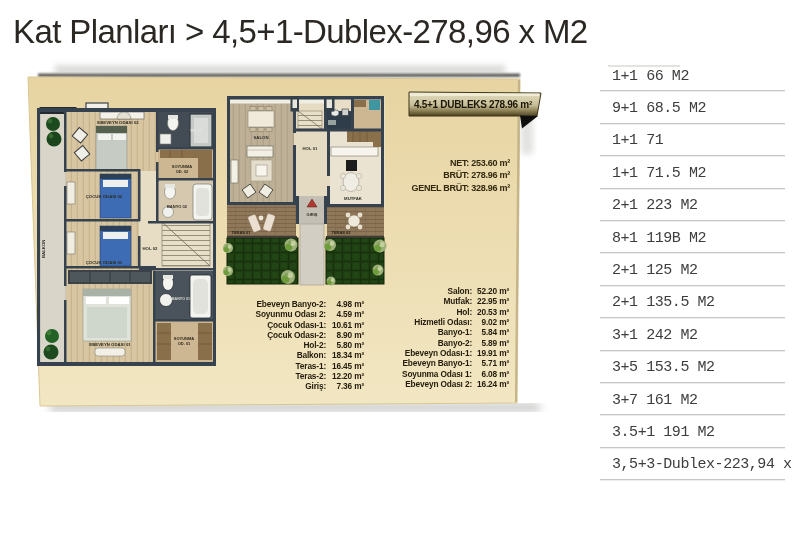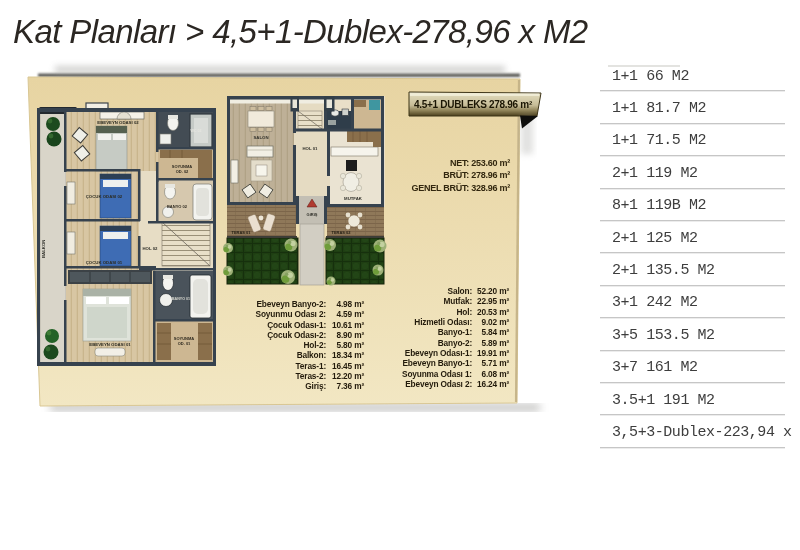--- a/index.html
+++ b/index.html
@@ -1,17 +1,17 @@
 <!DOCTYPE html>
 <html><head>
 <meta charset="utf-8">
 <style>
   html,body{margin:0;padding:0;background:#ffffff;width:800px;height:550px;overflow:hidden;}
   body{font-family:"Liberation Sans", sans-serif;position:relative;}
-  .title{position:absolute;left:13px;top:14.5px;font-size:33px;line-height:1;color:#2b2723;letter-spacing:-0.6px;white-space:nowrap;font-style:italic;}
+  .title{position:absolute;left:13px;top:14.5px;font-size:33px;line-height:1;color:#2b2723;letter-spacing:-0.6px;white-space:nowrap;}
   .menu{position:absolute;left:600px;top:59px;width:185px;filter:blur(0.25px);font-family:Liberation Mono, monospace;}
   .mi{height:32.4px;box-sizing:border-box;border-bottom:1px solid #c6c6c6;box-shadow:0 1px 0 #ececec;font-size:15px;letter-spacing:-0.45px;color:#3d3d3d;padding-left:12px;padding-top:3px;display:flex;align-items:center;white-space:nowrap;}
 </style>
 </head>
 <body>
 
 <div class="title">Kat Planları &gt; 4,5+1-Dublex-278,96 x M2</div>
 
 <svg width="800" height="550" viewBox="0 0 800 550" style="position:absolute;left:0;top:0;filter:blur(0.35px)">
 <defs>
@@ -717,26 +717,27 @@
     </g>
 
 </svg>
 
 <div style="position:absolute;left:608px;top:65px;width:72px;height:2px;background:#e3e3e0;"></div>
 
 <div class="menu">
 
   <div class="mi">1+1 66 M2</div>
 
-  <div class="mi">1+1 81.7 M2</div>
-
+  <div class="mi">9+1 68.5 M2</div>
+
+  <div class="mi">1+1 71</div>
 
   <div class="mi">1+1 71.5 M2</div>
 
-  <div class="mi">2+1 119 M2</div>
+  <div class="mi">2+1 223 M2</div>
 
   <div class="mi">8+1 119B M2</div>
 
   <div class="mi">2+1 125 M2</div>
 
   <div class="mi">2+1 135.5 M2</div>
 
   <div class="mi">3+1 242 M2</div>
 
 

